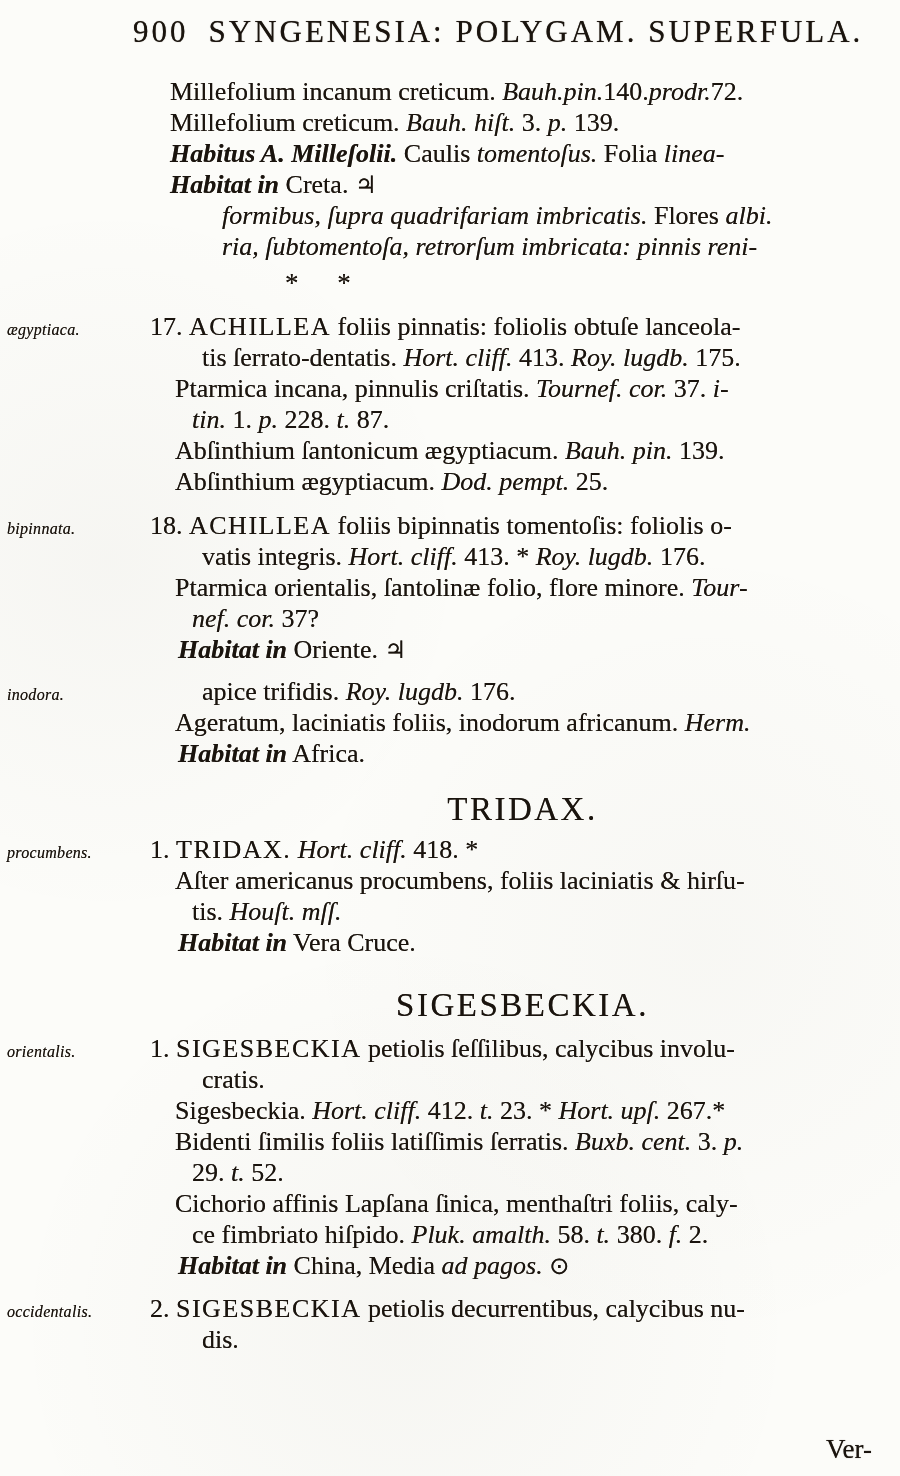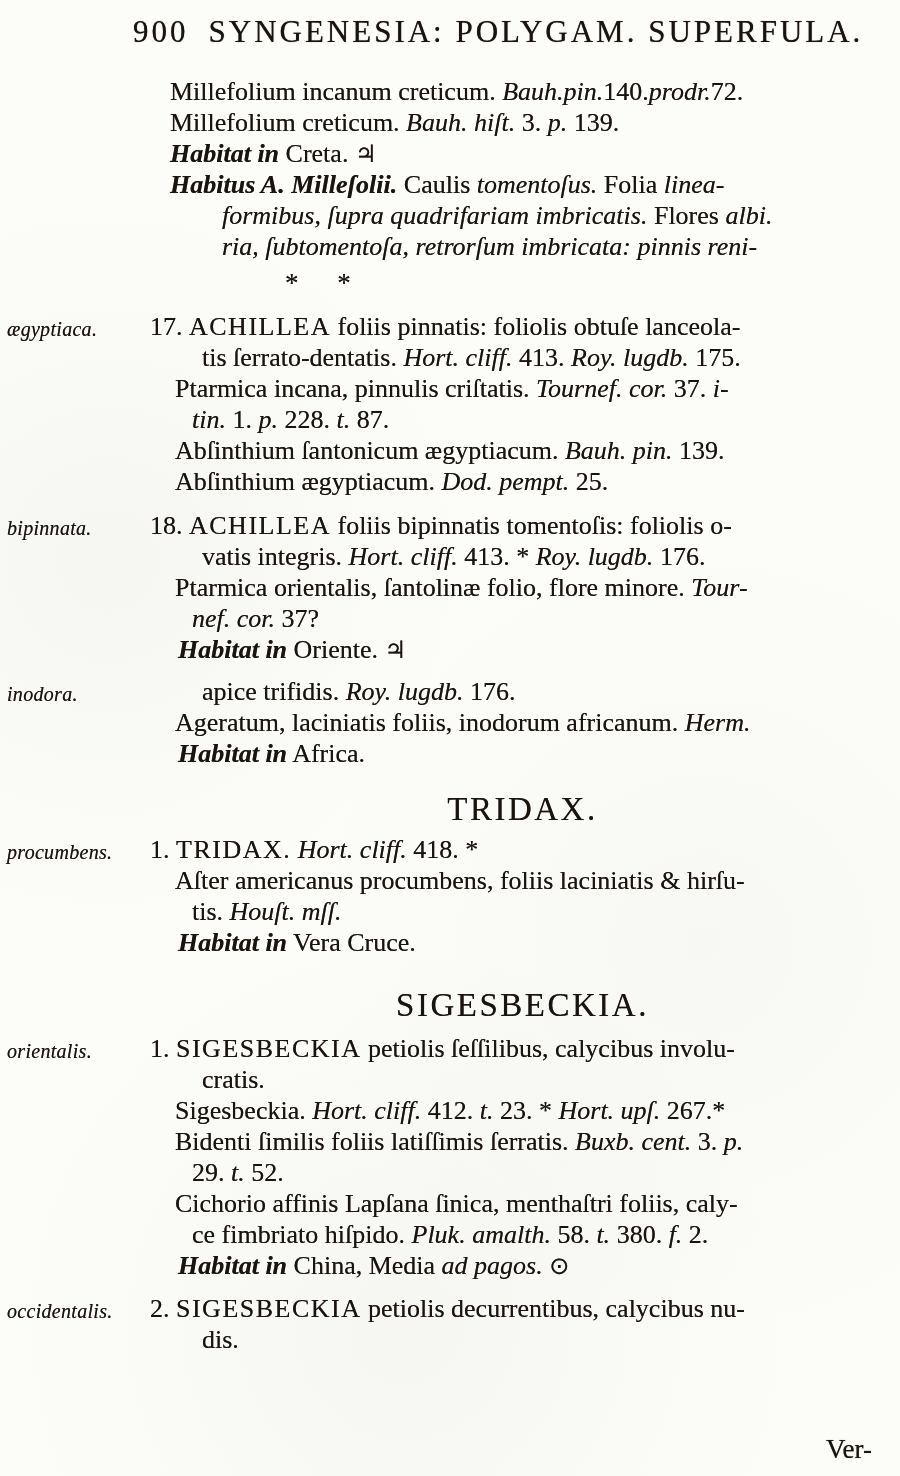--- a/index.html
+++ b/index.html
@@ -36,21 +36,21 @@
   .ind-sync{padding-left:42px;}
   .ind-hab{padding-left:28px;}
   .it{font-style:italic;}
   .hb{font-weight:bold;}
   .caps{letter-spacing:1.5px;}
   .sym{font-family:"DejaVu Sans",sans-serif;font-size:24px;}
   .stars{padding-left:135px; letter-spacing:16px; font-size:27px; height:31px;}
   .entry{position:relative;}
   .mlabel{
     position:absolute; left:-143px; top:3px;
-    font-style:italic; font-size:20px; letter-spacing:0.3px; white-space:nowrap;
+    font-style:italic; font-size:16px; letter-spacing:0.3px; white-space:nowrap;
   }
   .heading{text-align:center; font-size:33px; letter-spacing:2.5px; line-height:40px; height:40px;}
   .catchword{position:absolute; left:826px; top:1434px; font-size:27px; text-shadow:0 0 0.7px rgba(25,15,5,0.8);}
   
   [data-block="para-millefolium"]{margin-top:76px;}
   [data-block="stars"]{margin-top:6px;}
   [data-block="entry-17"]{margin-top:12px;}
   [data-block="entry-18"]{margin-top:13px;}
   [data-block="entry-19"]{margin-top:11px;}
   [data-block="heading-tridax"]{margin-top:20px;}
@@ -64,22 +64,22 @@
 
 <div class="page">
   <div class="header">
     <span class="num">900</span>
     <span class="title">SYNGENESIA: POLYGAM. SUPERFULA.</span>
   </div>
   <main class="content">
       <div class="block para" data-block="para-millefolium">
         <div class="ln ind-p0"><span>Millefolium incanum creticum. </span><span class="it">Bauh.pin.</span><span>140.</span><span class="it">prodr.</span><span>72.</span></div>
         <div class="ln ind-p0"><span>Millefolium creticum. </span><span class="it">Bauh. hiſt.</span><span> 3. </span><span class="it">p.</span><span> 139.</span></div>
+        <div class="ln ind-p0"><span class="it hb">Habitus A. Milleſolii.</span><span> Caulis </span><span class="it">tomentoſus.</span><span> Folia </span><span class="it">linea-</span></div>
         <div class="ln ind-p0"><span class="it hb">Habitat in</span><span> Creta. </span><span class="sym">♃</span></div>
-        <div class="ln ind-p0"><span class="it hb">Habitus A. Milleſolii.</span><span> Caulis </span><span class="it">tomentoſus.</span><span> Folia </span><span class="it">linea-</span></div>
         <div class="ln ind-p1"><span class="it">formibus, ſupra quadrifariam imbricatis.</span><span> Flores </span><span class="it">albi.</span></div>
         <div class="ln ind-p1"><span class="it">ria, ſubtomentoſa, retrorſum imbricata: pinnis reni-</span></div>
       </div>
       <div class="stars" data-block="stars">* *</div>
       <div class="block entry" data-block="entry-17">
         <div class="mlabel">ægyptiaca.</div>
         <div class="ln ind-e0"><span>17. </span><span class="caps">ACHILLEA</span><span> foliis pinnatis: foliolis obtuſe lanceola-</span></div>
         <div class="ln ind-e1"><span>tis ſerrato-dentatis. </span><span class="it">Hort. cliff.</span><span> 413. </span><span class="it">Roy. lugdb.</span><span> 175.</span></div>
         <div class="ln ind-syn"><span>Ptarmica incana, pinnulis criſtatis. </span><span class="it">Tournef. cor.</span><span> 37. </span><span class="it">i-</span></div>
         <div class="ln ind-sync"><span class="it">tin.</span><span> 1. </span><span class="it">p.</span><span> 228. </span><span class="it">t.</span><span> 87.</span></div>

